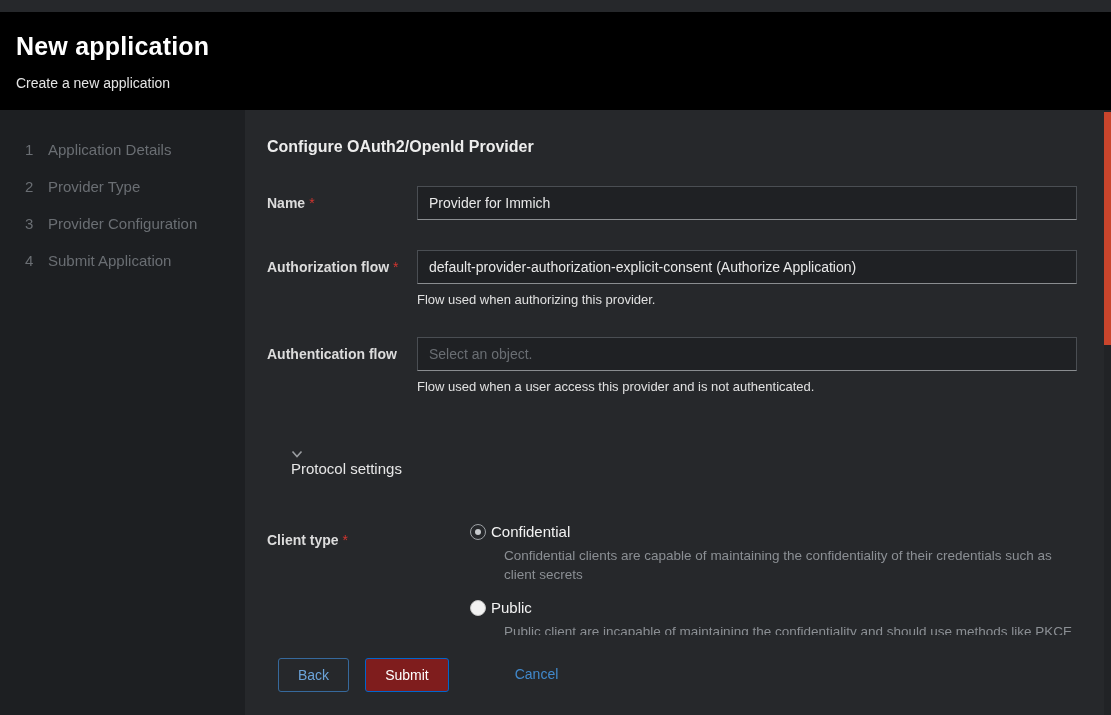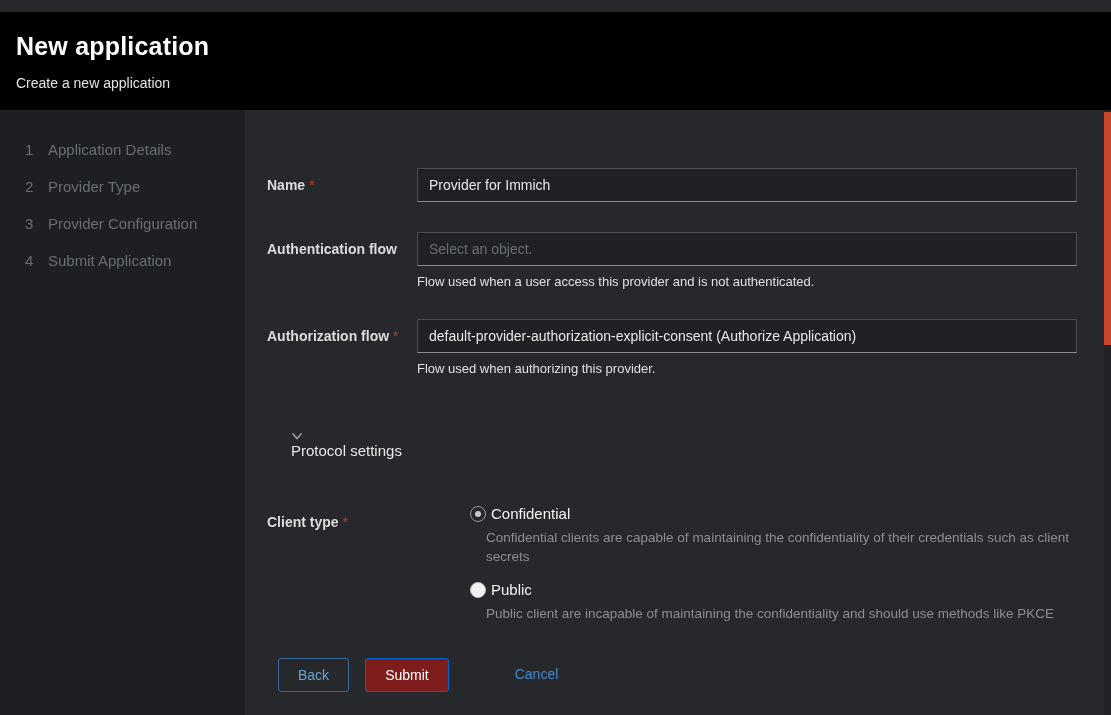--- a/index.html
+++ b/index.html
@@ -37,21 +37,21 @@
 
   .client-row { margin-top:46px; }
   .radio-group { padding-left:53px; }
   .radio-option { display:flex; align-items:center; cursor:pointer; }
   .radio { width:16px; height:16px; border-radius:50%; flex:0 0 16px; margin-right:5px; }
   .radio.checked { background:#26282b; border:1px solid #9da1a5; position:relative; }
   .radio.checked::after { content:""; position:absolute; left:4px; top:4px; width:6px; height:6px;
                           border-radius:50%; background:#c7cacd; }
   .radio.unchecked { background:#f2f2f2; border:1px solid #c4c4c4; }
   .radio-label { font-size:15px; color:#f2f2f2; }
-  .radio-desc { margin:6px 0 15px 16px; font-size:13.5px; color:#8b8f94; line-height:19px; max-width:600px; }
+  .radio-desc { margin:6px 0 15px 34px; font-size:13.5px; color:#8b8f94; line-height:19px; max-width:600px; }
 
   
   .footer { position:absolute; left:11px; right:7px; bottom:0; height:80px; background:#26282b;
             display:flex; align-items:flex-start; padding:23px 0 0 22px; }
   .btn { font-family:inherit; font-size:14px; border-radius:3px; padding:8px 19px; cursor:pointer; line-height:16px; }
   .btn-secondary { background:transparent; border:1px solid #36699c; color:#6ba3d9; margin-right:16px; }
   .btn-primary { background:#7f1d1d; border:1px solid #0066cc; color:#fff; }
   .btn-link { background:transparent; border:none; color:#4189cc; margin-left:50px; padding:8px 16px; }
 
   
@@ -83,47 +83,48 @@
     </div>
     <div class="step">
       <span class="step-num">4</span>
       <span class="step-label">Submit Application</span>
     </div>
   </nav>
 
   <section class="main">
     <div class="scroll">
 
+      <h2 class="content-heading">Configure OAuth2/OpenId Provider</h2>
 
       <div class="form-row">
         <div class="form-label">
           <span>Name</span><span class="req">*</span>
         </div>
         <div class="form-control">
           <input class="text-input" type="text" value="Provider for Immich" style="">
         </div>
       </div>
 
       <div class="form-row">
         <div class="form-label">
+          <span>Authorization flow</span><span class="req">*</span>
+        </div>
+        <div class="form-control">
+          <input class="text-input" type="text" value="default-provider-authorization-explicit-consent (Authorize Application)" style="">
+          <div class="help">Flow used when authorizing this provider.</div>
+        </div>
+      </div>
+
+      <div class="form-row">
+        <div class="form-label">
           <span>Authentication flow</span>
         </div>
         <div class="form-control">
           <input class="text-input" type="text" placeholder="Select an object." style="">
           <div class="help">Flow used when a user access this provider and is not authenticated.</div>
-        </div>
-      </div>
-
-      <div class="form-row">
-        <div class="form-label">
-          <span>Authorization flow</span><span class="req">*</span>
-        </div>
-        <div class="form-control">
-          <input class="text-input" type="text" value="default-provider-authorization-explicit-consent (Authorize Application)" style="">
-          <div class="help">Flow used when authorizing this provider.</div>
         </div>
       </div>
 
       <div class="section-toggle">
         <span class="chevron">
           <svg viewBox="0 0 12 12" width="12" height="12">
               <path d="M1.5 3.5 L6 8.5 L10.5 3.5" fill="none" stroke="currentColor" stroke-width="1.6"></path>
             </svg>
         </span>
         <span>Protocol settings</span>

